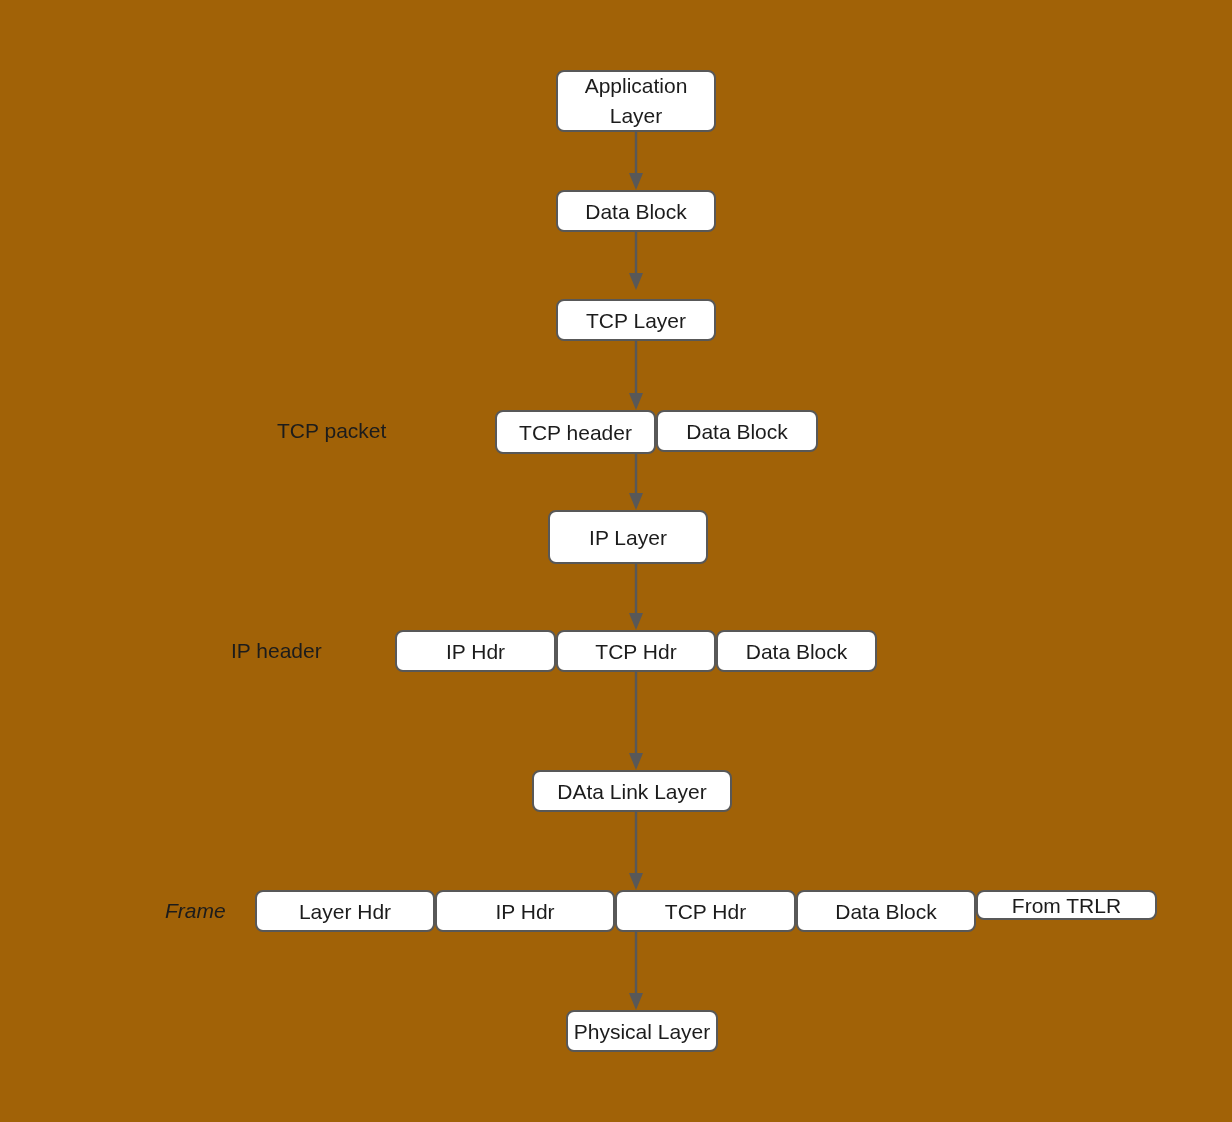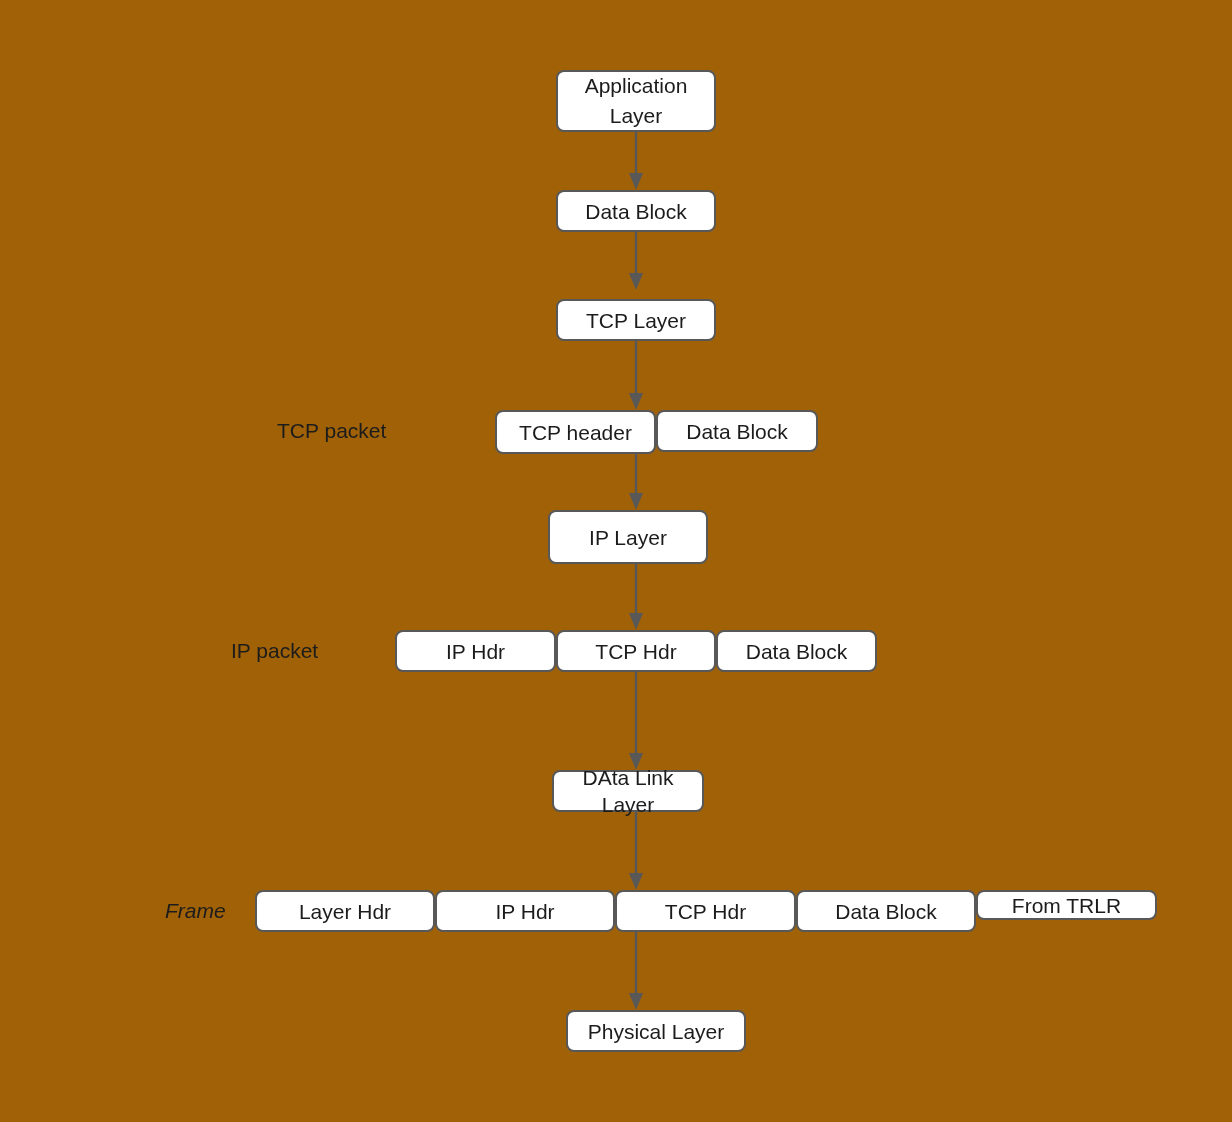--- a/index.html
+++ b/index.html
@@ -89,26 +89,26 @@
       <g>
         <line x1="636" y1="932" x2="636" y2="995" stroke="#585858" stroke-width="2.4"></line>
         <polygon points="629,993 643,993 636,1010" fill="#585858"></polygon>
       </g>
     </svg>
 <div class="box two-line" style="left: 556px; top: 70px; width: 160px; height: 62px;">Application
 Layer</div>
     <div class="box" style="left: 556px; top: 190px; width: 160px; height: 42px;">Data Block</div>
     <div class="box" style="left: 556px; top: 290px; width: 160px; height: 42px; margin-top: 9px;">TCP Layer</div>
     <div class="box" style="left: 536px; top: 510px; width: 160px; height: 54px; margin-left: 12px;">IP Layer</div>
-    <div class="box" style="left: 552px; top: 770px; width: 152px; height: 42px;">DAta Link Layer</div>
-    <div class="box" style="left: 566px; top: 1010px; width: 180px; height: 42px;">Physical Layer</div>
+    <div class="box" style="left: 532px; top: 770px; width: 200px; height: 42px;">DAta Link Layer</div>
+    <div class="box" style="left: 566px; top: 1010px; width: 152px; height: 42px;">Physical Layer</div>
     <div class="side-label" style="left: 277px; top: 417px;">TCP packet</div>
     <div class="box" style="left: 495px; top: 410px; width: 161px; height: 44px;">TCP header</div>
     <div class="box" style="left: 656px; top: 410px; width: 162px; height: 42px;">Data Block</div>
-    <div class="side-label" style="left: 231px; top: 637px;">IP packet</div>
+    <div class="side-label" style="left: 231px; top: 637px;">IP header</div>
     <div class="box" style="left: 395px; top: 630px; width: 161px; height: 42px;">IP Hdr</div>
     <div class="box" style="left: 556px; top: 630px; width: 160px; height: 42px;">TCP Hdr</div>
     <div class="box" style="left: 716px; top: 630px; width: 161px; height: 42px;">Data Block</div>
     <div class="side-label" style="left: 165px; top: 897px; font-style: italic;">Frame</div>
     <div class="box" style="left: 255px; top: 890px; width: 180px; height: 42px;">Layer Hdr</div>
     <div class="box" style="left: 435px; top: 890px; width: 180px; height: 42px;">IP Hdr</div>
     <div class="box" style="left: 615px; top: 890px; width: 181px; height: 42px;">TCP Hdr</div>
     <div class="box" style="left: 796px; top: 890px; width: 180px; height: 42px;">Data Block</div>
     <div class="box" style="left: 976px; top: 890px; width: 181px; height: 30px;">From TRLR</div>
   </div>

